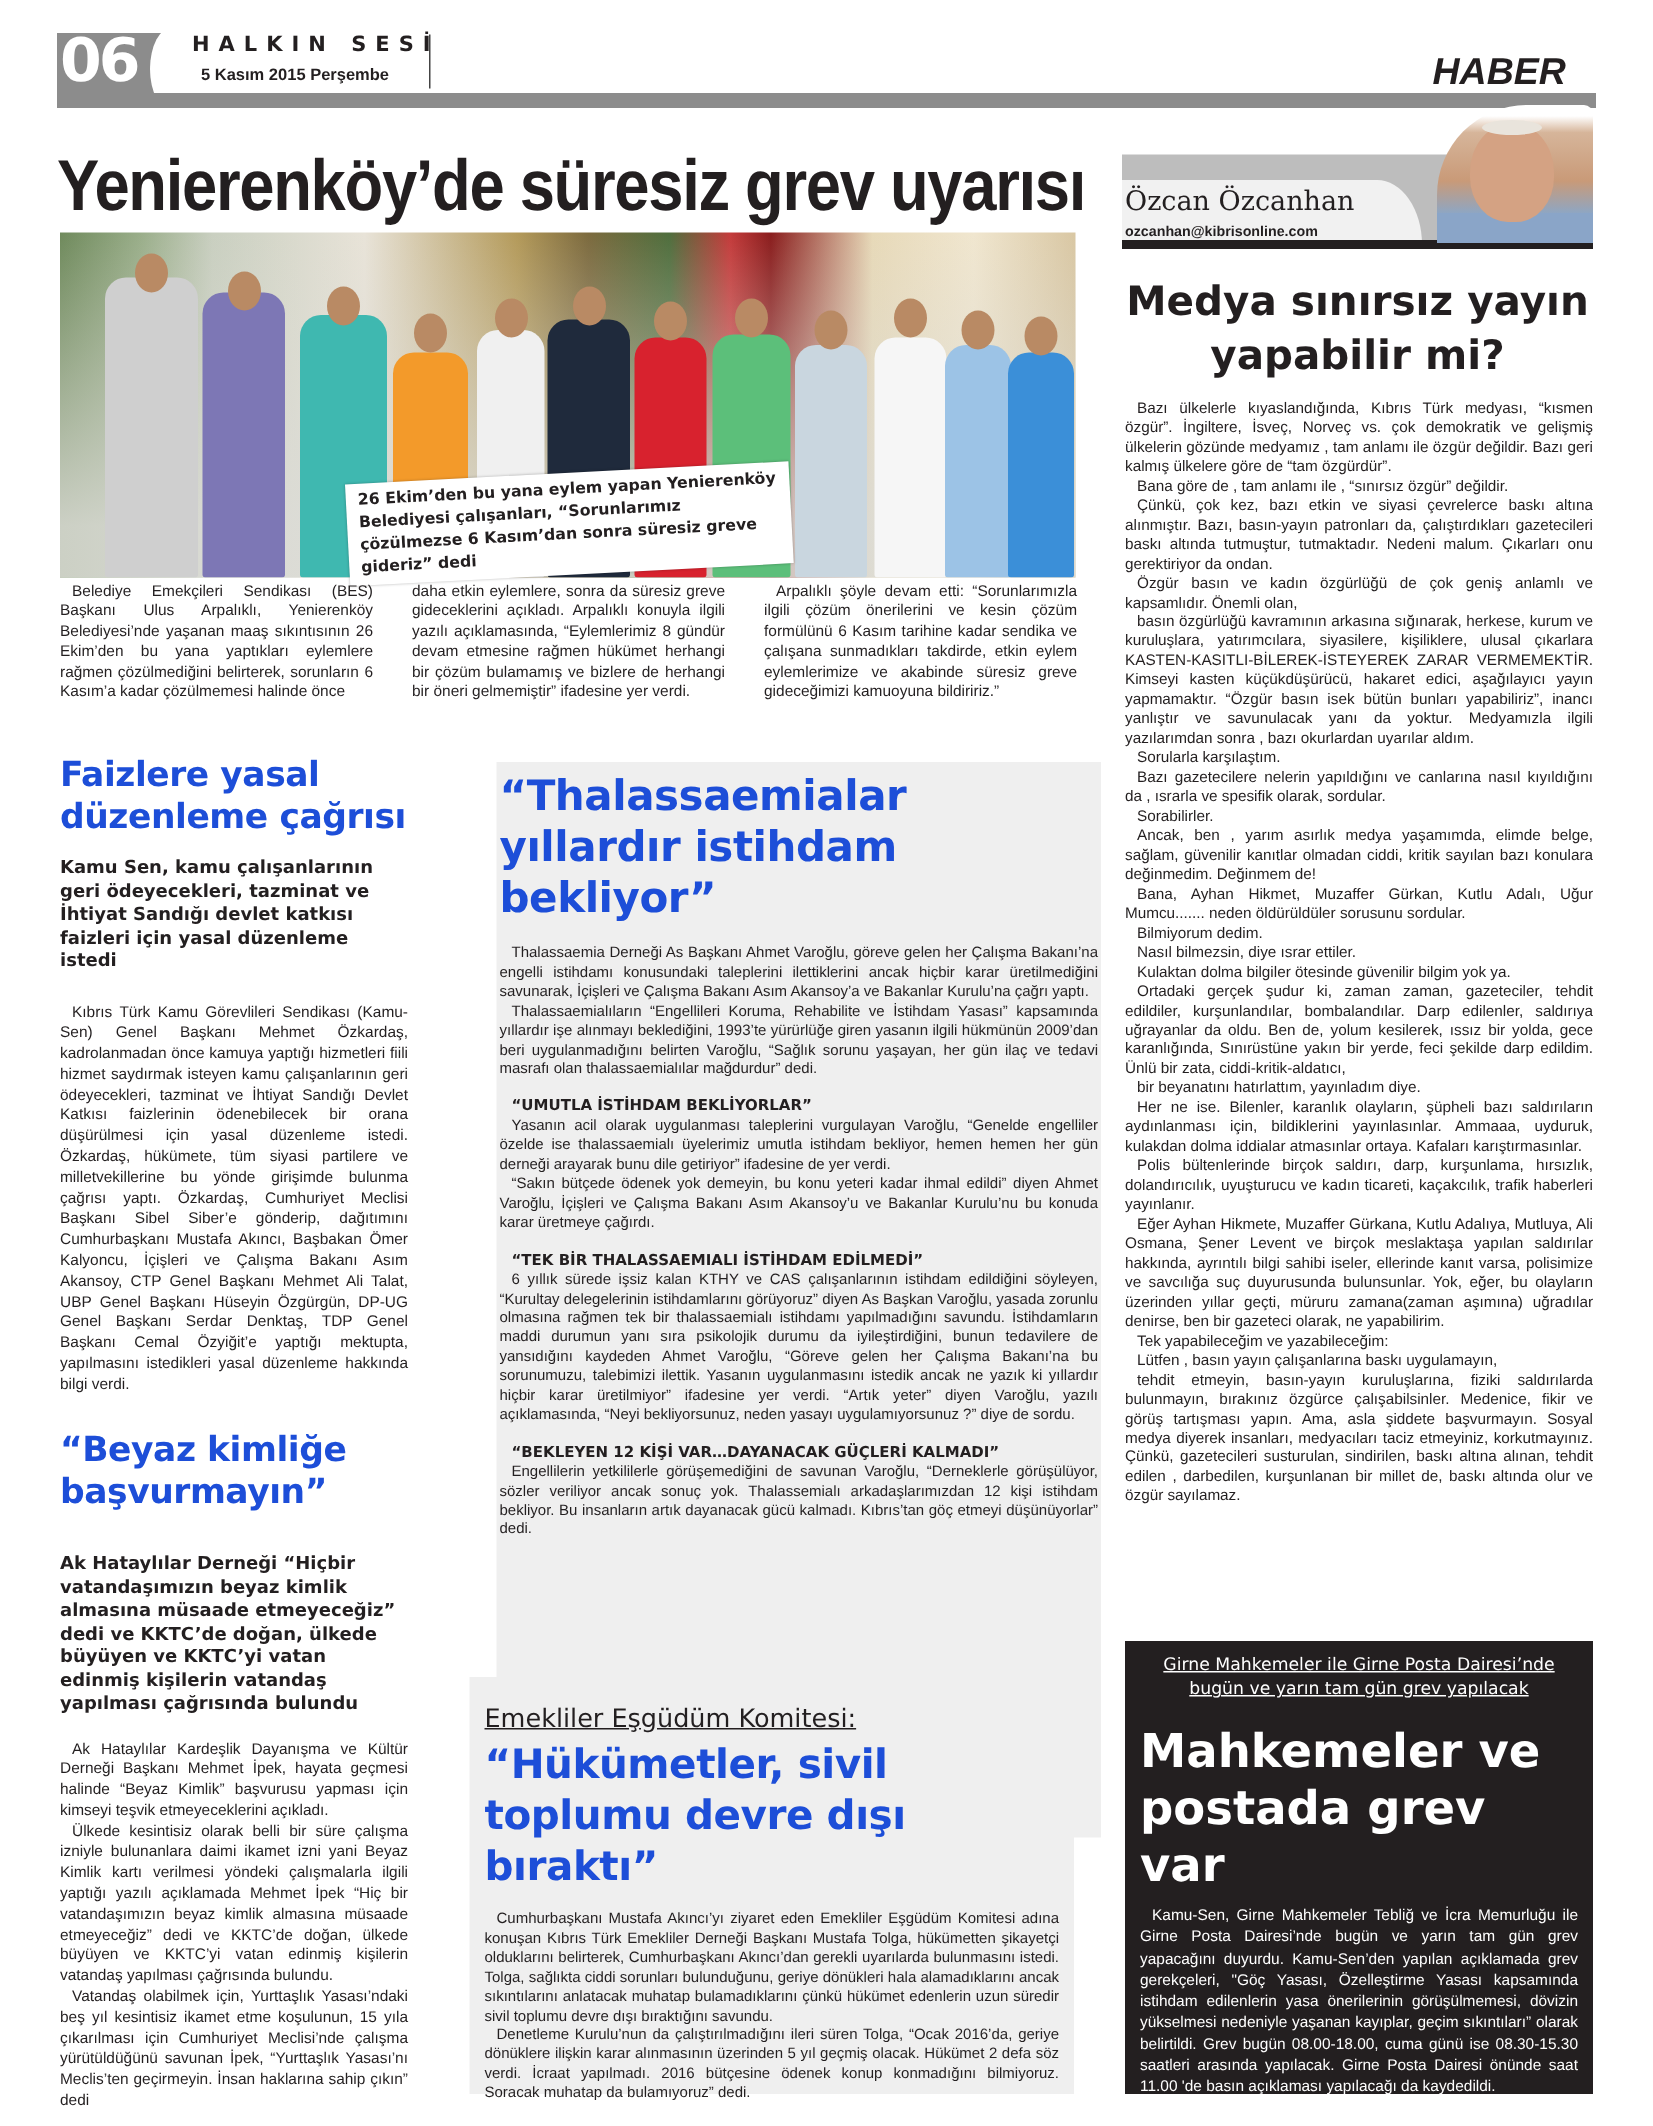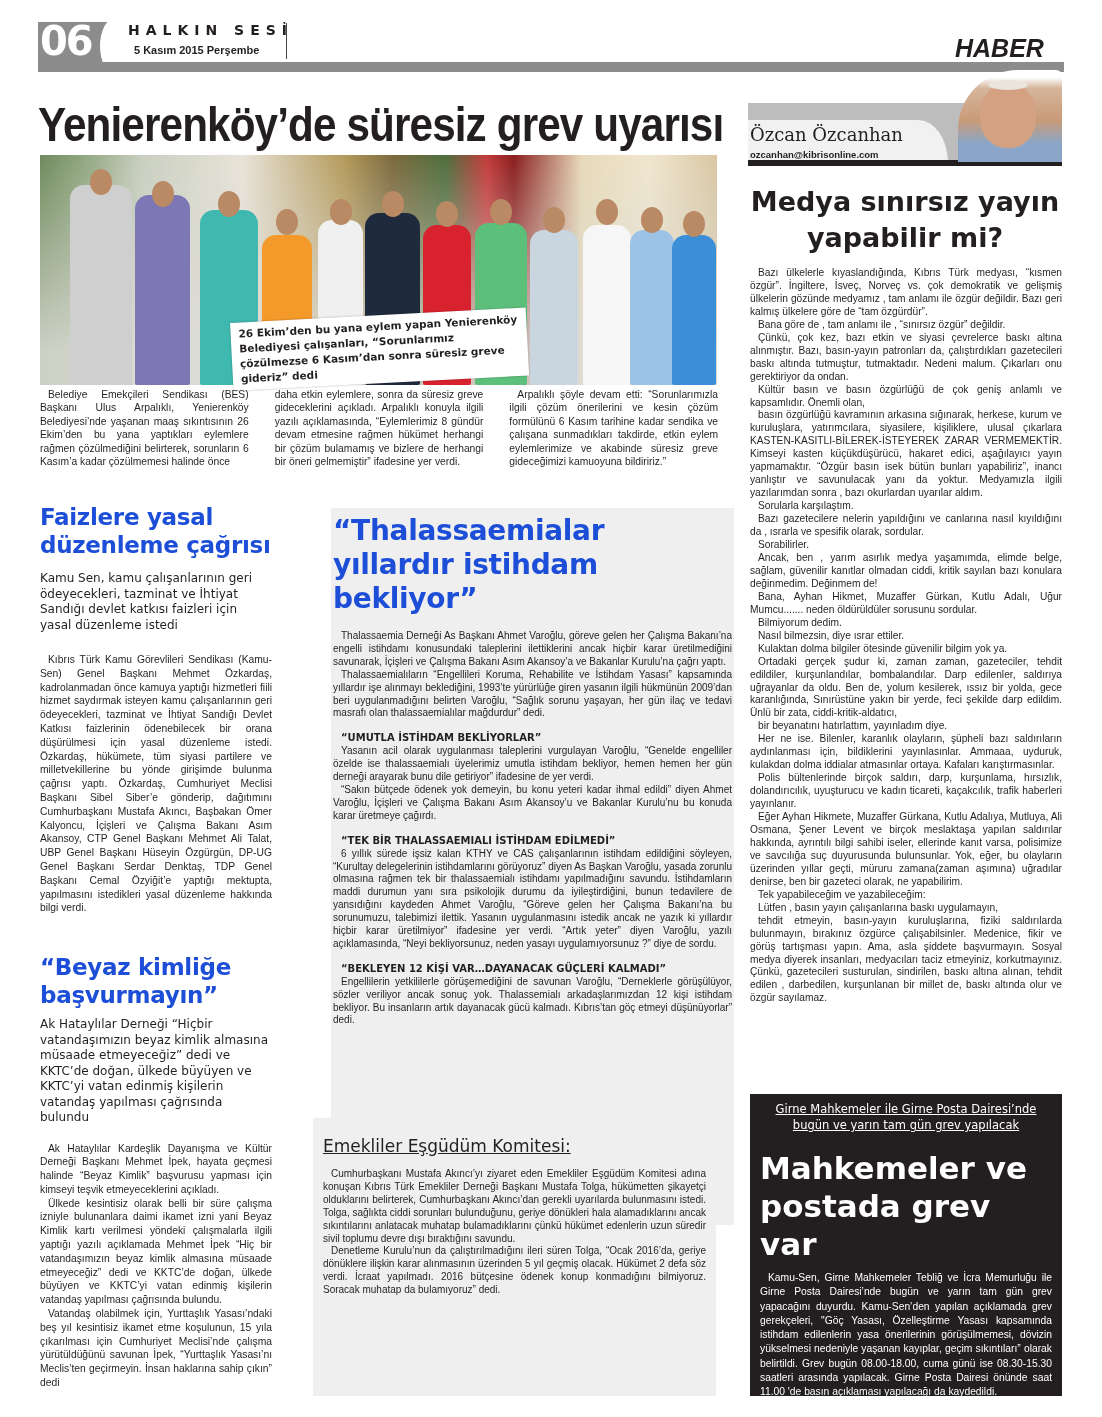--- a/index.html
+++ b/index.html
@@ -30,21 +30,21 @@
     font-family: "DejaVu Sans", sans-serif; font-weight: bold; font-size: 10.5px; line-height: 15px; color: #231f20; box-shadow: 0 0 2px rgba(0,0,0,0.3); }
 
   
   .body { font-family: "Liberation Sans", sans-serif; font-size: 10.3px; line-height: 13.4px; color: #231f20; text-align: justify; }
   .body p { margin: 0; text-indent: 8px; }
   .lead-cols { left: 40px; top: 388px; width: 678px; display: flex; gap: 26px; }
   .lead-cols .col { width: 216px; }
 
   
   .hd-big { font-family: "DejaVu Sans", sans-serif; font-weight: bold; font-size: 23px; line-height: 28px; color: #1d4ed8; letter-spacing: -0.3px; }
-  .hd-sub { font-family: "DejaVu Sans", sans-serif; font-weight: normal; font-size: 12px; line-height: 15.5px; color: #231f20; }
+  .hd-sub { font-family: "DejaVu Sans", sans-serif; font-weight: bold; font-size: 12px; line-height: 15.5px; color: #231f20; }
 
   #faiz { left: 40px; top: 503px; width: 232px; }
   #beyaz { left: 40px; top: 953px; width: 232px; }
 
   
   .grey-box { background: #efefef; }
   #thal-box { left: 331px; top: 508px; width: 403px; height: 717px; padding: 0 2px; box-sizing: border-box; }
   #thal-box .hd-big { font-size: 28px; line-height: 34px; margin-top: 6px; }
   #thal-box .hd-sub { font-size: 11.5px; line-height: 16px; margin-top: 2px; }
   .sub-head { font-family: "DejaVu Sans", sans-serif; font-weight: bold; font-size: 10px; margin: 12px 0 0 8px; }
@@ -132,21 +132,21 @@
 <div class="abs" id="faiz">
   <div class="hd-big">Faizlere yasal düzenleme çağrısı</div>
   <div class="hd-sub" style="margin-top:12px">Kamu Sen, kamu çalışanlarının geri ödeyecekleri, tazminat ve İhtiyat Sandığı devlet katkısı faizleri için yasal düzenleme istedi</div>
   <div class="body" style="margin-top:20px;line-height:13.8px">
     <p>Kıbrıs Türk Kamu Görevlileri Sendikası (Kamu-Sen) Genel Başkanı Mehmet Özkardaş, kadrolanmadan önce kamuya yaptığı hizmetleri fiili hizmet saydırmak isteyen kamu çalışanlarının geri ödeyecekleri, tazminat ve İhtiyat Sandığı Devlet Katkısı faizlerinin ödenebilecek bir orana düşürülmesi için yasal düzenleme istedi.  Özkardaş, hükümete, tüm siyasi partilere ve milletvekillerine bu yönde girişimde bulunma çağrısı yaptı.  Özkardaş, Cumhuriyet Meclisi Başkanı Sibel Siber’e gönderip, dağıtımını Cumhurbaşkanı Mustafa Akıncı, Başbakan Ömer Kalyoncu, İçişleri ve Çalışma Bakanı Asım Akansoy, CTP Genel Başkanı Mehmet Ali Talat, UBP Genel Başkanı Hüseyin Özgürgün, DP-UG Genel Başkanı Serdar Denktaş, TDP Genel Başkanı Cemal Özyiğit’e yaptığı mektupta, yapılmasını istedikleri yasal düzenleme hakkında bilgi verdi.</p>
   </div>
 </div>
 
 <div class="abs" id="beyaz">
   <div class="hd-big">“Beyaz kimliğe başvurmayın”</div>
-  <div class="hd-sub" style="margin-top:8px">Ak Hataylılar Derneği “Hiçbir vatandaşımızın beyaz kimlik almasına müsaade etmeyeceğiz” dedi ve KKTC’de doğan, ülkede büyüyen ve KKTC’yi vatan edinmiş kişilerin vatandaş yapılması çağrısında bulundu</div>
+  <div class="hd-sub" style="margin-top:26px">Ak Hataylılar Derneği “Hiçbir vatandaşımızın beyaz kimlik almasına müsaade etmeyeceğiz” dedi ve KKTC’de doğan, ülkede büyüyen ve KKTC’yi vatan edinmiş kişilerin vatandaş yapılması çağrısında bulundu</div>
   <div class="body" style="margin-top:16px;line-height:13.8px">
     <p>Ak Hataylılar Kardeşlik Dayanışma ve Kültür Derneği Başkanı Mehmet İpek, hayata geçmesi halinde “Beyaz Kimlik” başvurusu yapması için kimseyi teşvik etmeyeceklerini açıkladı.</p>
     <p>Ülkede kesintisiz olarak belli bir süre çalışma izniyle bulunanlara daimi ikamet izni yani Beyaz Kimlik kartı verilmesi yöndeki çalışmalarla ilgili yaptığı yazılı açıklamada Mehmet İpek “Hiç bir vatandaşımızın beyaz kimlik almasına müsaade etmeyeceğiz” dedi ve KKTC’de doğan, ülkede büyüyen ve KKTC’yi vatan edinmiş kişilerin vatandaş yapılması çağrısında bulundu.</p>
     <p>Vatandaş olabilmek için, Yurttaşlık Yasası’ndaki beş yıl kesintisiz ikamet etme koşulunun, 15 yıla çıkarılması için Cumhuriyet Meclisi’nde çalışma yürütüldüğünü savunan İpek, “Yurttaşlık Yasası’nı Meclis’ten geçirmeyin. İnsan haklarına sahip çıkın” dedi</p>
   </div>
 </div>
 
 <div class="abs grey-box" id="thal-box">
   <div class="hd-big">“Thalassaemialar yıllardır istihdam bekliyor”</div>
   <div class="body" style="margin-top:14px;font-size:10px;line-height:12.9px">
@@ -157,20 +157,21 @@
     <p>“Sakın bütçede ödenek yok demeyin, bu konu yeteri kadar ihmal edildi” diyen Ahmet Varoğlu, İçişleri ve Çalışma Bakanı Asım Akansoy’u ve Bakanlar Kurulu’nu bu konuda karar üretmeye çağırdı.</p>
     <div class="sub-head">“TEK BİR THALASSAEMIALI İSTİHDAM EDİLMEDİ”</div>
     <p>6 yıllık sürede işsiz kalan KTHY ve CAS çalışanlarının istihdam edildiğini söyleyen, “Kurultay delegelerinin istihdamlarını görüyoruz” diyen As Başkan Varoğlu, yasada zorunlu olmasına rağmen tek bir thalassaemialı istihdamı yapılmadığını savundu. İstihdamların maddi durumun yanı sıra psikolojik durumu da iyileştirdiğini, bunun tedavilere de yansıdığını kaydeden Ahmet Varoğlu, “Göreve gelen her Çalışma Bakanı’na bu sorunumuzu, talebimizi ilettik. Yasanın uygulanmasını istedik ancak ne yazık ki yıllardır hiçbir karar üretilmiyor” ifadesine yer verdi. “Artık yeter” diyen Varoğlu, yazılı açıklamasında, “Neyi bekliyorsunuz, neden yasayı uygulamıyorsunuz ?” diye de sordu.</p>
     <div class="sub-head">“BEKLEYEN 12 KİŞİ VAR…DAYANACAK GÜÇLERİ KALMADI”</div>
     <p>Engellilerin yetkililerle görüşemediğini de savunan Varoğlu, “Derneklerle görüşülüyor, sözler veriliyor ancak sonuç yok. Thalassemialı arkadaşlarımızdan 12 kişi istihdam bekliyor. Bu insanların artık dayanacak gücü kalmadı. Kıbrıs’tan göç etmeyi düşünüyorlar” dedi.</p>
   </div>
 </div>
 
 <div class="abs grey-box" id="emekli-box">
   <div id="emekli-kicker">Emekliler Eşgüdüm Komitesi:</div>
+  <div class="hd-big">“Hükümetler, sivil toplumu devre dışı bıraktı”</div>
   <div class="body" style="margin-top:12px;font-size:10px;line-height:12.9px">
     <p>Cumhurbaşkanı Mustafa Akıncı’yı ziyaret eden Emekliler Eşgüdüm Komitesi adına konuşan Kıbrıs Türk Emekliler Derneği Başkanı Mustafa Tolga, hükümetten şikayetçi olduklarını belirterek, Cumhurbaşkanı Akıncı’dan gerekli uyarılarda bulunmasını istedi. Tolga, sağlıkta ciddi sorunları bulunduğunu, geriye dönükleri hala alamadıklarını ancak sıkıntılarını anlatacak muhatap bulamadıklarını çünkü hükümet edenlerin uzun süredir sivil toplumu devre dışı bıraktığını savundu.</p>
     <p>Denetleme Kurulu’nun da çalıştırılmadığını ileri süren Tolga, “Ocak 2016’da, geriye dönüklere ilişkin karar alınmasının üzerinden 5 yıl geçmiş olacak. Hükümet 2 defa söz verdi. İcraat yapılmadı. 2016 bütçesine ödenek konup konmadığını bilmiyoruz. Soracak muhatap da bulamıyoruz” dedi.</p>
   </div>
 </div>
 
 <div class="abs" id="col-band"></div>
 <div class="abs" id="col-band-white"></div>
 <div class="abs" id="col-band-black"></div>
 <div class="abs" id="columnist-name">Özcan Özcanhan</div>
@@ -179,21 +180,21 @@
   <div class="shirt"></div>
   <div class="face"></div>
   <div class="hair"></div>
 </div>
 
 <div class="abs" id="col-title">Medya sınırsız yayın yapabilir mi?</div>
 <div class="abs body" id="col-body">
   <p>Bazı ülkelerle kıyaslandığında, Kıbrıs Türk medyası, “kısmen özgür”. İngiltere, İsveç, Norveç vs. çok demokratik ve gelişmiş ülkelerin gözünde medyamız , tam anlamı ile özgür değildir. Bazı geri kalmış ülkelere göre de “tam özgürdür”.</p>
   <p>Bana göre de , tam anlamı ile , “sınırsız özgür” değildir.</p>
   <p>Çünkü,  çok kez, bazı etkin ve siyasi çevrelerce baskı altına alınmıştır. Bazı, basın-yayın patronları da, çalıştırdıkları gazetecileri baskı altında tutmuştur,  tutmaktadır.  Nedeni malum. Çıkarları onu gerektiriyor da ondan.</p>
-  <p>Kültür basın ve basın özgürlüğü de çok geniş anlamlı ve kapsamlıdır. Önemli olan,</p>
+  <p>Özgür basın ve kadın özgürlüğü de çok geniş anlamlı ve kapsamlıdır. Önemli olan,</p>
   <p>basın özgürlüğü kavramının arkasına sığınarak, herkese, kurum ve kuruluşlara, yatırımcılara, siyasilere, kişiliklere, ulusal çıkarlara KASTEN-KASITLI-BİLEREK-İSTEYEREK  ZARAR  VERMEMEKTİR. Kimseyi kasten küçükdüşürücü, hakaret edici, aşağılayıcı yayın yapmamaktır. “Özgür basın isek bütün bunları yapabiliriz”, inancı yanlıştır ve savunulacak yanı da yoktur. Medyamızla ilgili yazılarımdan sonra , bazı okurlardan uyarılar aldım.</p>
   <p>Sorularla karşılaştım.</p>
   <p>Bazı gazetecilere nelerin yapıldığını ve canlarına nasıl kıyıldığını da , ısrarla ve  spesifik olarak, sordular.</p>
   <p>Sorabilirler.</p>
   <p>Ancak, ben , yarım asırlık medya yaşamımda, elimde belge, sağlam, güvenilir kanıtlar olmadan ciddi, kritik sayılan  bazı konulara değinmedim. Değinmem de!</p>
   <p>Bana, Ayhan Hikmet, Muzaffer Gürkan, Kutlu Adalı, Uğur Mumcu....... neden öldürüldüler sorusunu sordular.</p>
   <p>Bilmiyorum dedim.</p>
   <p>Nasıl bilmezsin, diye ısrar ettiler.</p>
   <p> Kulaktan dolma bilgiler ötesinde güvenilir bilgim yok ya.</p>
   <p>Ortadaki gerçek şudur ki, zaman zaman, gazeteciler, tehdit edildiler, kurşunlandılar, bombalandılar. Darp edilenler, saldırıya uğrayanlar da oldu. Ben  de, yolum kesilerek, ıssız bir yolda, gece karanlığında, Sınırüstüne  yakın bir yerde, feci şekilde darp edildim. Ünlü bir zata,  ciddi-kritik-aldatıcı,</p>

